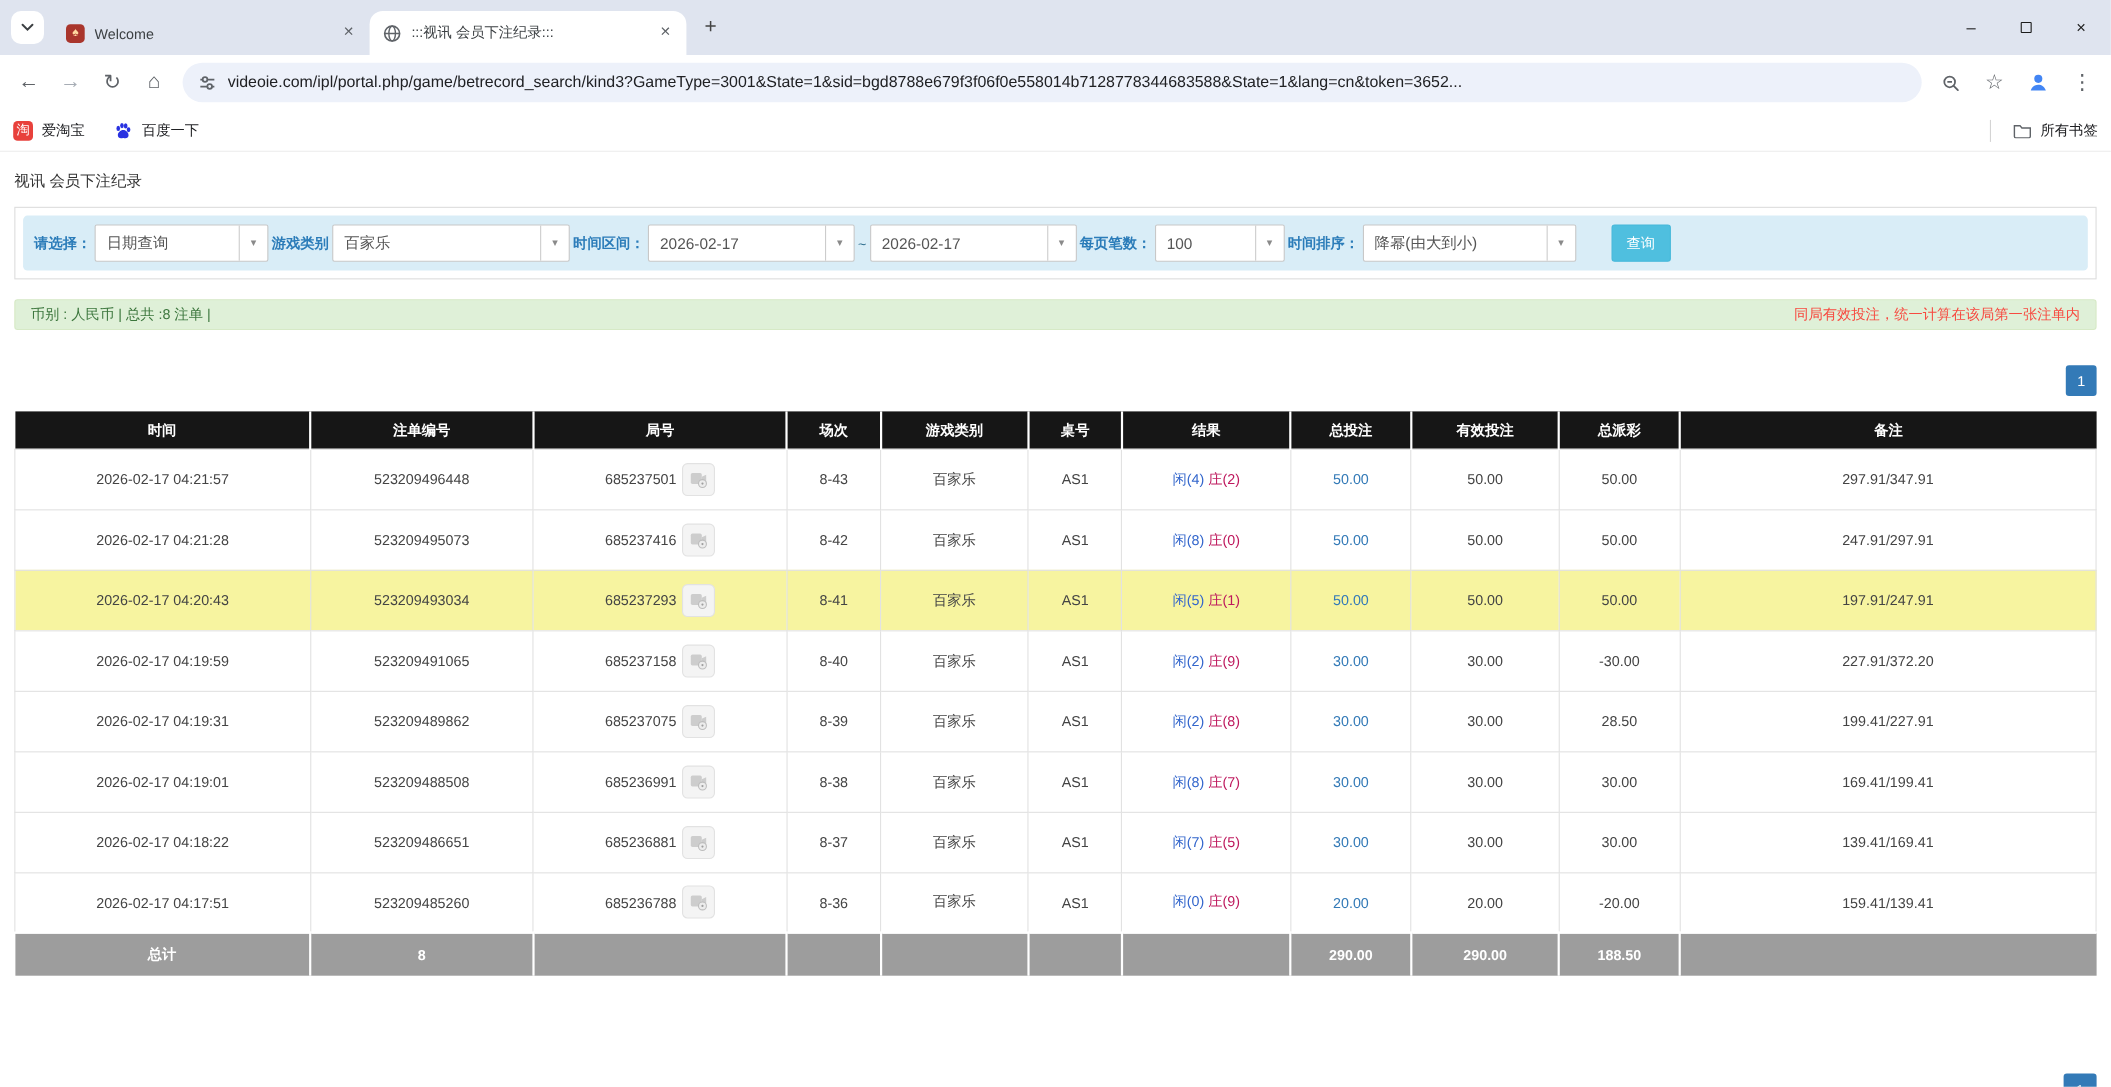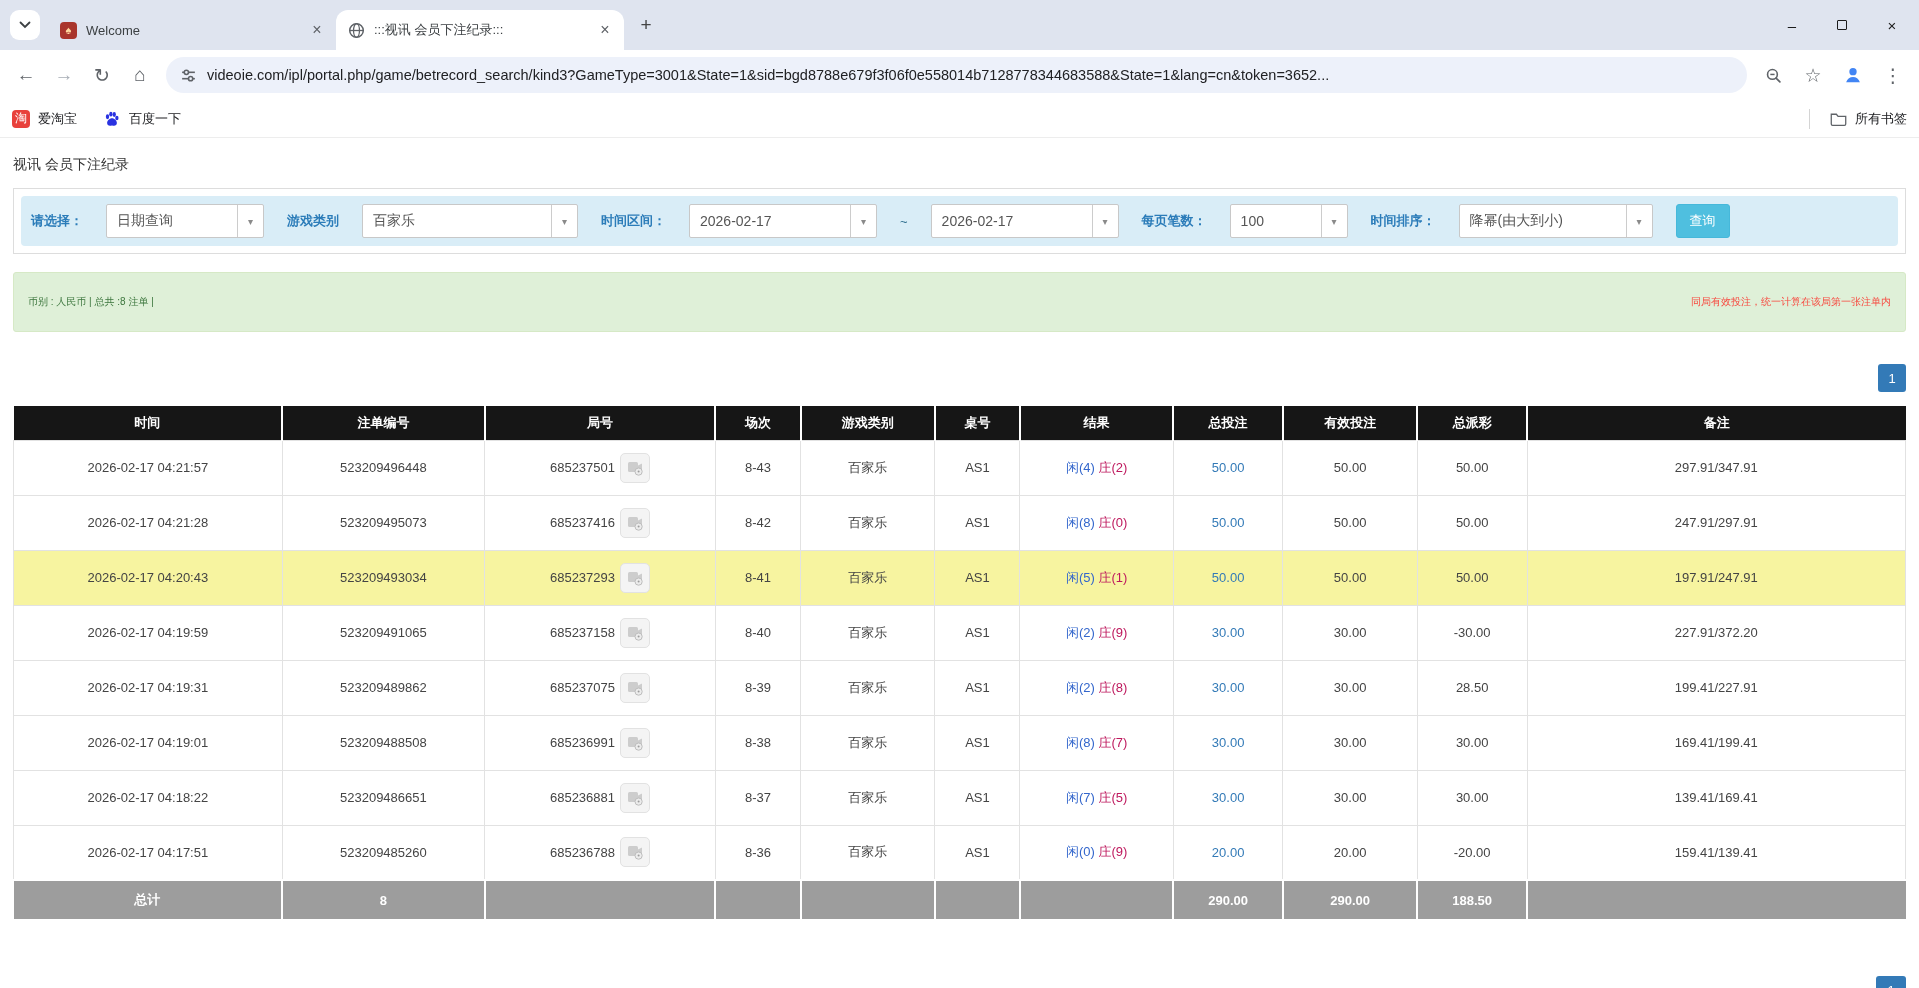--- a/index.html
+++ b/index.html
@@ -32,31 +32,31 @@
   .bm { display:flex; align-items:center; gap:8px; cursor:pointer; }
   .bm-ico-taobao { width:18px; height:18px; background:#e8413c; border-radius:4px; color:#fff; font-size:12px; display:flex; align-items:center; justify-content:center; }
   .bm-right { margin-left:auto; display:flex; align-items:center; gap:20px; }
   .bm-sep { width:1px; height:20px; background:#d4d4d4; }
 
   
   .content { padding:0 13px; }
   h1.page-title { font-size:14px; font-weight:500; color:#333; margin:18px 0 14px; }
 
   .filter-panel { border:1px solid #ddd; background:#fff; padding:7px; }
-  .filter-bar { background:#d9edf7; border-radius:4px; padding:8px 10px; display:flex; align-items:center; gap:23px; }
+  .filter-bar { background:#d9edf7; border-radius:4px; padding:8px 10px; display:flex; align-items:center; gap:3px; }
   .f-label { color:#2b7cb9; font-weight:bold; font-size:13px; white-space:nowrap; }
   .tilde { color:#31708f; font-size:13px; }
   .select { background:#fff; border:1px solid #c8c8c8; height:34px; display:flex; align-items:stretch; border-radius:2px; cursor:pointer; }
   .select .val { padding:0 10px; font-size:14px; color:#555; flex:1; display:flex; align-items:center; white-space:nowrap; overflow:hidden; }
   .select .caret { width:26px; border-left:1px solid #ccc; display:flex; align-items:center; justify-content:center; color:#8a8a8a; font-size:10px; }
   .w-select1 { width:158px; } .w-game { width:216px; } .w-date { width:188px; }
   .w-pp { width:118px; } .w-sort { width:194px; }
-  .btn-query { background:#4fbfdf; border:1px solid #46b8da; color:#fff; height:34px; padding:0 13px; font-size:13px; border-radius:3px; cursor:pointer; }
-
-  .summary { margin-top:18px; background:#dff0d8; border:1px solid #d6e9c6; border-radius:3px; padding:22px 14px; display:flex; justify-content:space-between; align-items:center; font-size:10px; }
+  .btn-query { background:#4fbfdf; border:1px solid #46b8da; color:#fff; height:34px; padding:0 13px; font-size:13px; border-radius:3px; cursor:pointer;margin-left:29px; }
+
+  .summary { margin-top:18px; background:#dff0d8; border:1px solid #d6e9c6; border-radius:3px; padding:4px 14px; display:flex; justify-content:space-between; align-items:center; font-size:13px; }
   .summary .s-left { color:#3c763d; }
   .summary .s-right { color:#f74a40; }
 
   .page-badge { width:28px; height:28px; background:#337ab7; color:#fff; border-radius:3px; display:flex; align-items:center; justify-content:center; font-size:13px; margin:32px 0 14px auto; cursor:pointer; }
 
   table.bets { width:100%; border-collapse:collapse; table-layout:fixed; }
   table.bets thead th { background:#161616; color:#fff; font-size:13px; font-weight:bold; height:34px; border-right:2px solid #fff; }
   table.bets thead th:last-child { border-right:none; }
   table.bets tbody td { border:1px solid #e2e2e2; height:55px; text-align:center; font-size:13px; color:#444; background:#fff; }
   table.bets tbody tr.hl td { background:#f7f4a0; }

